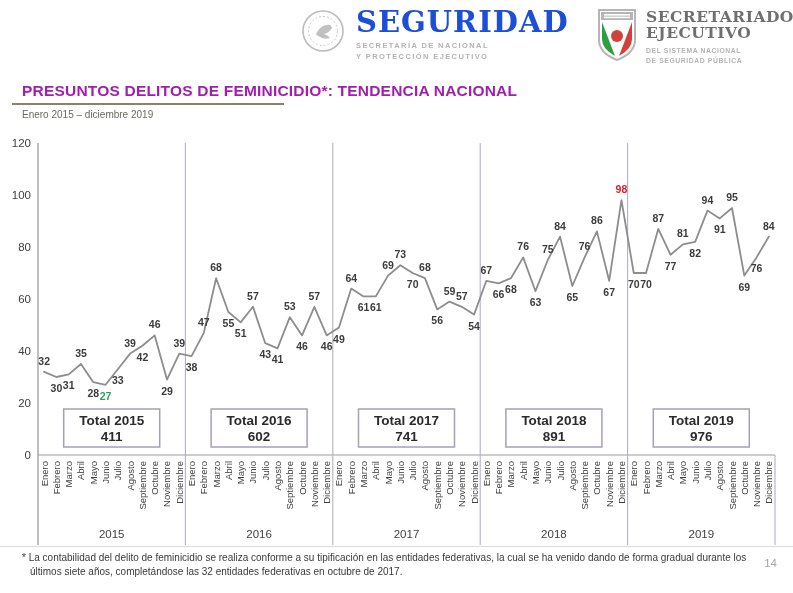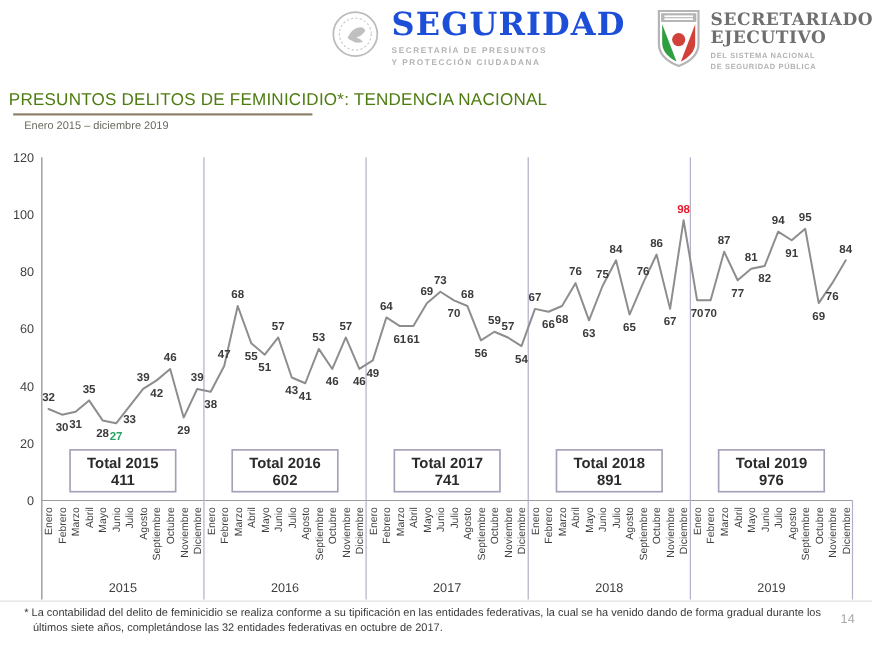--- a/index.html
+++ b/index.html
@@ -10,22 +10,22 @@
   
   .logo-left{position:absolute;left:300px;top:8px;display:flex;align-items:flex-start;gap:10px;}
   .logo-left .wordmark{font-family:"DejaVu Serif", serif;font-weight:bold;font-size:29px;
     color:#1d4ed8;letter-spacing:1px;line-height:1;}
   .logo-left .sub{font-size:7.5px;font-weight:bold;color:#b3b3b3;letter-spacing:1.4px;line-height:1.45;margin-top:4px;}
   .logo-right{position:absolute;left:597px;top:8px;display:flex;align-items:flex-end;gap:9px;}
   .logo-right .name{font-family:"DejaVu Serif", serif;font-weight:bold;font-size:15.5px;
     color:#6f6f6f;letter-spacing:0.5px;line-height:1.05;}
   .logo-right .sub{font-size:6.8px;font-weight:bold;color:#b3b3b3;letter-spacing:0.6px;line-height:1.5;margin-top:4px;}
   
-  .page-title{position:absolute;left:8px;top:82px;font-size:15.5px;font-weight:normal;
-    color:#4d7c0f;letter-spacing:0.2px;}
+  .page-title{position:absolute;left:22px;top:82px;font-size:15.5px;font-weight:bold;
+    color:#a21caf;letter-spacing:0.2px;}
   .title-rule{position:absolute;left:12px;top:103px;width:272px;height:2px;background:#8e8266;}
   .subtitle{position:absolute;left:22px;top:109px;font-size:10px;color:#696a5e;}
   
   .chart{position:absolute;left:0;top:128px;}
   
   .footer-rule{position:absolute;left:0;top:546px;width:793px;height:1px;background:#dcdcdc;}
   .footnote{position:absolute;left:8px;top:551px;width:740px;font-size:10px;line-height:1.4;
     color:#3a3a3a;padding-left:12px;text-indent:-8px;margin-left:10px;}
   .page-number{position:absolute;right:16px;top:557px;font-size:11.5px;color:#a6a6a6;}
 </style>
@@ -36,22 +36,22 @@
   <span>
     <svg width="46" height="46" viewBox="0 0 46 46">
       <circle cx="23" cy="23" r="20" fill="none" stroke="#bcbcbc" stroke-width="1.6"></circle>
       <circle cx="23" cy="23" r="14.5" fill="none" stroke="#c6c6c6" stroke-width="1" stroke-dasharray="2 2"></circle>
       <path d="M16 26 q4 -8 10 -9 q5 -1 6 3 q-3 5 -8 6 q4 1 6 4 q-6 2 -10 -1 q-3 -1 -4 -3z" fill="#c0c0c0"></path>
     </svg>
   </span>
   <span>
     <div class="wordmark">SEGURIDAD</div>
     <div class="sub">
-      <div>SECRETARÍA DE PRESUNTOS</div>
-      <div>Y PROTECCIÓN CIUDADANA</div>
+      <div>SECRETARÍA DE NACIONAL</div>
+      <div>Y PROTECCIÓN EJECUTIVO</div>
     </div>
   </span>
 </div>
 
 <div class="logo-right">
   <span>
     <svg width="40" height="54" viewBox="0 0 40 54">
       <path d="M2 2 h36 v30 q0 13 -18 20 q-18 -7 -18 -20 Z" fill="#ffffff" stroke="#b5b5b5" stroke-width="2"></path>
       <rect x="4" y="4" width="32" height="8" fill="#b5b5b5"></rect>
       <rect x="7" y="6" width="26" height="1.6" fill="#ffffff"></rect>

